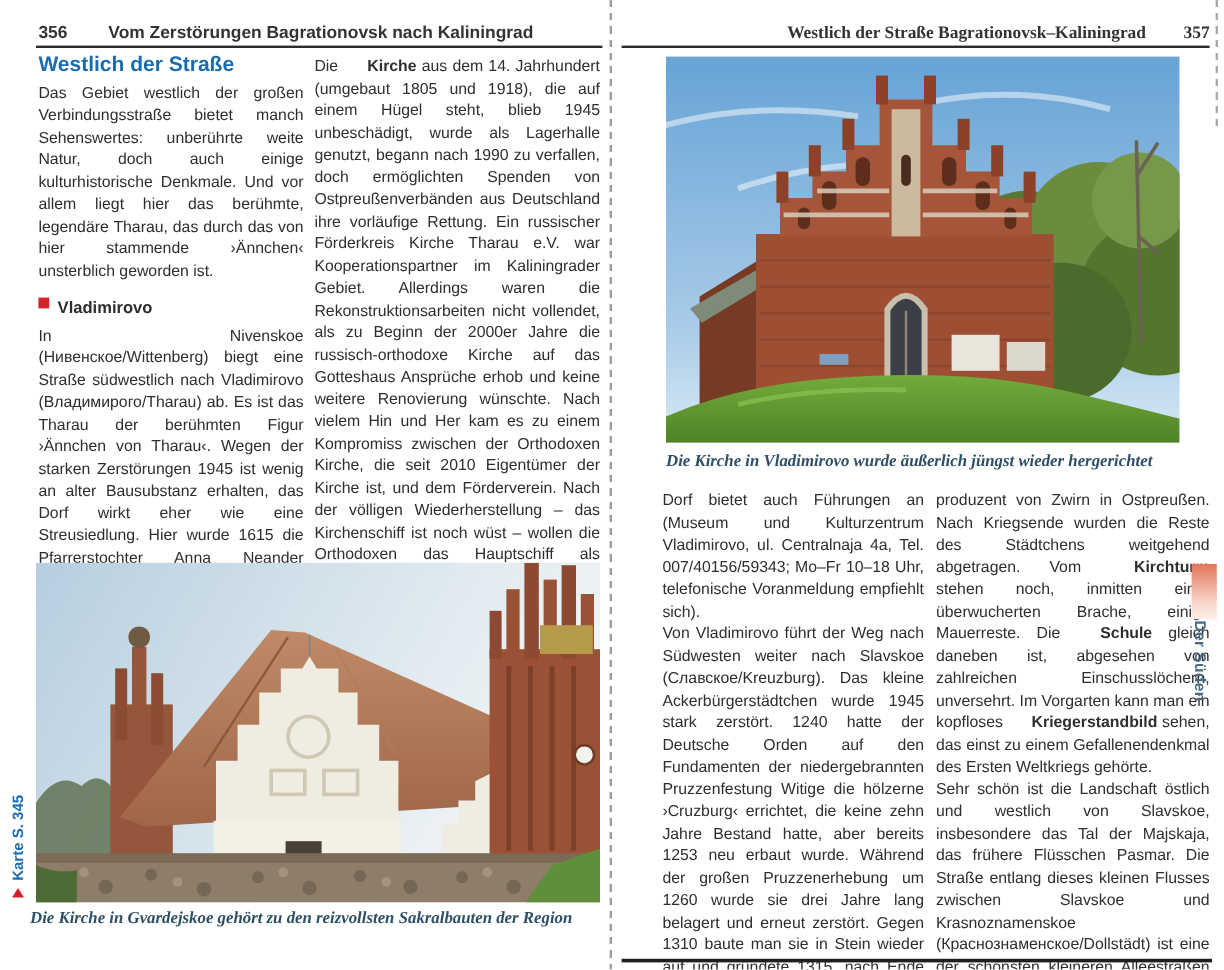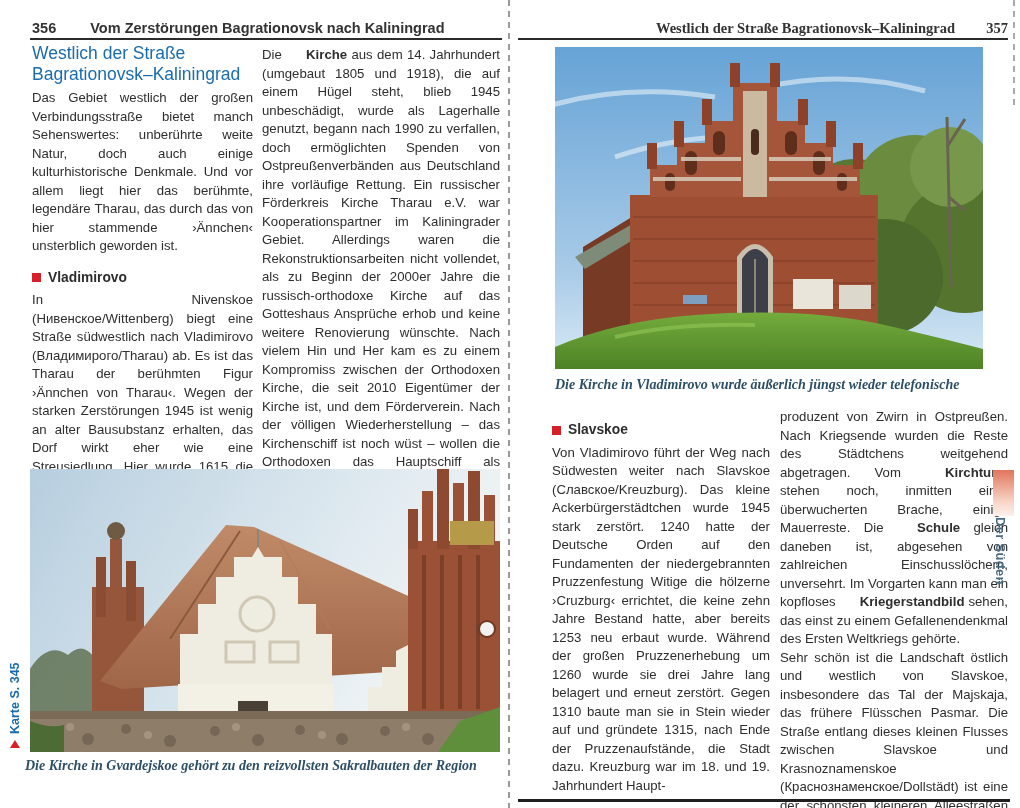--- a/index.html
+++ b/index.html
@@ -8,22 +8,22 @@
     font-family:"Liberation Sans",sans-serif;color:#2e2e2e;overflow:hidden;
   }
   
   .runhead{position:absolute;top:20px;font-size:14.5px;font-weight:bold;color:#333;white-space:nowrap;}
   .runhead .pagenum{font-weight:bold;color:#333;}
   .headrule{position:absolute;height:0;border-top:2px solid #2b2b2b;}
   
   .col{position:absolute;font-size:13.2px;line-height:18.5px;text-align:justify;color:#2e2e2e;}
   .col p{margin:0 0 0 0;}
   .col p + p{margin-top:0;}
-  .blue-heading{font-size:17.5px;line-height:20.5px;font-weight:normal;color:#1a6cae;text-align:left;margin-bottom:5px;}
-  .sect{display:flex;align-items:center;gap:7px;margin:13px 0 4px 0;text-align:left;}
+  .blue-heading{font-size:17.5px;line-height:20.5px;font-weight:bold;color:#1a6cae;text-align:left;margin-bottom:5px;}
+  .sect{display:flex;gap:7px;margin:13px 0 4px 0;text-align:left;}
   .sect .sq{width:9px;height:9px;background:#d6202a;flex:0 0 auto;}
   .sect .lbl{font-size:13.8px;font-weight:bold;color:#2e2e2e;}
   b{font-weight:bold;padding-left:20px;}
   
   .caption{position:absolute;font-family:"Liberation Serif",serif;font-style:italic;font-weight:bold;
            font-size:14px;color:#2d4f66;white-space:nowrap;}
   
   .photo{position:absolute;display:block;background:#dde8ef;}
   
   .gutter-dash{position:absolute;top:0;bottom:0;width:2px;
@@ -45,21 +45,20 @@
 <div class="runhead" style="left:32px;">
   <span class="pagenum">356</span>
   <span style="display:inline-block;width:26px;"></span>
   <span>Vom Zerstörungen Bagrationovsk nach Kaliningrad</span>
 </div>
 <div class="headrule" style="left:30px;top:38px;width:472px;"></div>
 
 <div class="col" style="left:32px;top:43px;width:221px;">
   <div class="blue-heading">
     <div>Westlich der Straße</div>
-    <div>Bagrationovsk–Kaliningrad</div>
   </div>
   <p>Das Gebiet westlich der großen Verbindungsstraße bietet manch Sehenswertes: unberührte weite Natur, doch auch einige kulturhistorische Denkmale. Und vor allem liegt hier das berühmte, legendäre Tharau, das durch das von hier stammende ›Ännchen‹ unsterblich geworden ist.</p>
   <div class="sect">
     <span class="sq"></span>
     <span class="lbl">Vladimirovo</span>
   </div>
   <p>In Nivenskoe (Нивенское/Wittenberg) biegt eine Straße südwestlich nach Vladimirovo (Владимирого/Tharau) ab. Es ist das Tharau der berühmten Figur ›Ännchen von Tharau‹. Wegen der starken Zerstörungen 1945 ist wenig an alter Bausubstanz erhalten, das Dorf wirkt eher wie eine Streusiedlung. Hier wurde 1615 die Pfarrerstochter Anna Neander geboren, die 1633 in Königsberg den Pfarrer Andreas Partatius heiratete. Zu diesem Anlass verfasste der Memeler Simon Dach sein berühmtes Hochzeitslied.</p>
 </div>
 
 <div class="col" style="left:262px;top:46px;width:238px;">
@@ -242,27 +241,24 @@
   <rect x="238" y="232" width="40" height="30" fill="#e9e5da"></rect>
   <rect x="284" y="238" width="32" height="24" fill="#ddd8cc"></rect>
   <rect x="128" y="248" width="24" height="9" fill="#7f9fc0"></rect>
 
   <path d="M248,306 l0,-20 q11,-14 22,0 l0,20 z" fill="#55281a"></path>
 
   <path d="M0,322 L0,300 Q60,274 140,268 Q250,260 330,278 Q390,292 428,302 L428,322 z" fill="url(#grassR)"></path>
   <path d="M60,290 q60,-14 140,-12" stroke="#8cc251" stroke-width="4" fill="none" opacity="0.7"></path>
 </svg>
 
-<div class="caption" style="left:555px;top:377px;">Die Kirche in Vladimirovo wurde äußerlich jüngst wieder telefonische</div>
+<div class="caption" style="left:555px;top:377px;">Die Kirche in Vladimirovo wurde äußerlich jüngst wieder hergerichtet</div>
 
 <div class="col" style="left:552px;top:408px;width:218px;">
-  <div class="sect">
-    <span class="sq"></span>
-    <span class="lbl">Slavskoe</span>
-  </div>
+  <p>Dorf bietet auch Führungen an (Museum und Kulturzentrum Vladimirovo, ul. Centralnaja 4a, Tel. 007/40156/59343; Mo–Fr 10–18 Uhr, telefonische Voranmeldung empfiehlt sich).</p>
   <p>Von Vladimirovo führt der Weg nach Südwesten weiter nach Slavskoe (Славское/Kreuzburg). Das kleine Ackerbürgerstädtchen wurde 1945 stark zerstört. 1240 hatte der Deutsche Orden auf den Fundamenten der niedergebrannten Pruzzenfestung Witige die hölzerne ›Cruzburg‹ errichtet, die keine zehn Jahre Bestand hatte, aber bereits 1253 neu erbaut wurde. Während der großen Pruzzenerhebung um 1260 wurde sie drei Jahre lang belagert und erneut zerstört. Gegen 1310 baute man sie in Stein wieder auf und gründete 1315, nach Ende der Pruzzenaufstände, die Stadt dazu. Kreuzburg war im 18. und 19. Jahrhundert Haupt-</p>
 </div>
 
 <div class="col" style="left:780px;top:408px;width:228px;">
   <p><span>produzent von Zwirn in Ostpreußen. Nach Kriegsende wurden die Reste des Städtchens weitgehend abgetragen. Vom </span><b>Kirchturm</b><span> stehen noch, inmitten einer überwucherten Brache, einige Mauerreste. Die </span><b>Schule</b><span> gleich daneben ist, abgesehen von zahlreichen Einschusslöchern, unversehrt. Im Vorgarten kann man ein kopfloses </span><b>Kriegerstandbild</b><span> sehen, das einst zu einem Gefallenendenkmal des Ersten Weltkriegs gehörte.</span></p>
   <p>Sehr schön ist die Landschaft östlich und westlich von Slavskoe, insbesondere das Tal der Majskaja, das frühere Flüsschen Pasmar. Die Straße entlang dieses kleinen Flusses zwischen Slavskoe und Krasnoznamenskoe (Краснознаменское/Dollstädt) ist eine der schönsten kleineren Alleestraßen im Gebiet. Die Pasmarniederung war wegen der schweren Lehmböden, die mit die besten Ostpreußens waren, vor 1945 ein intensiv genutztes landwirtschaftliches Gebiet.</p>
 </div>
 
 <div class="side-tab-block"></div>
 <div class="side-tab-label">Der Süden</div>

